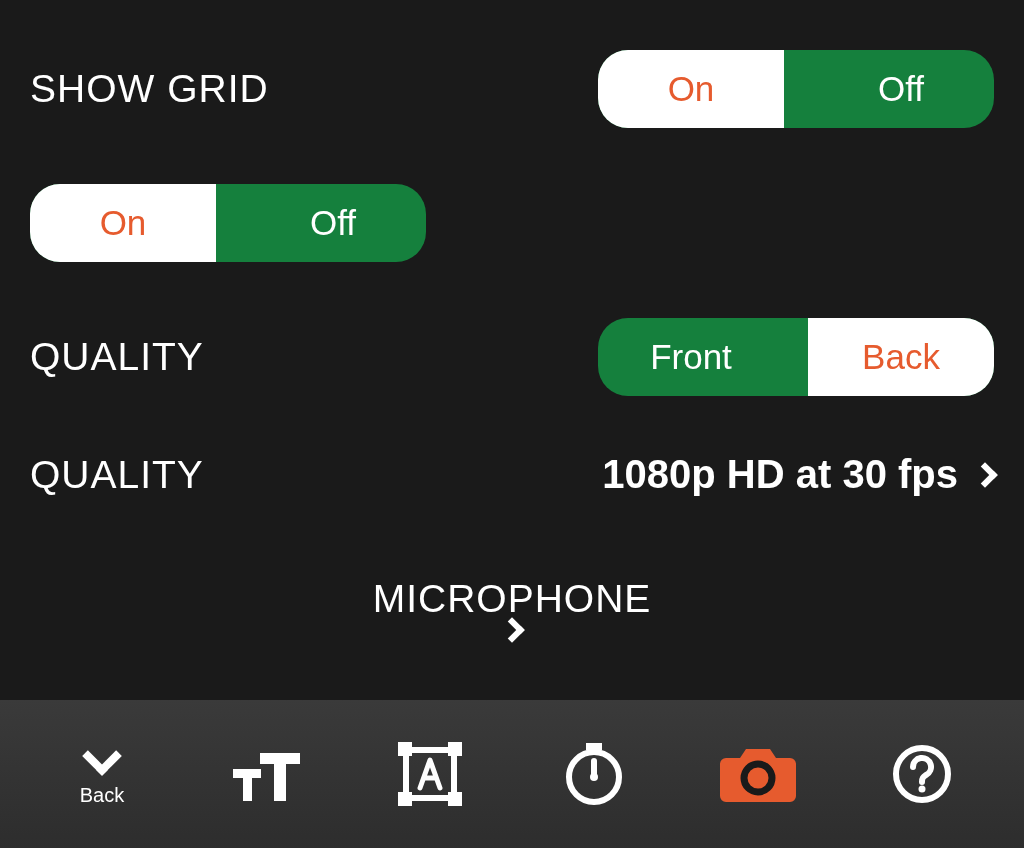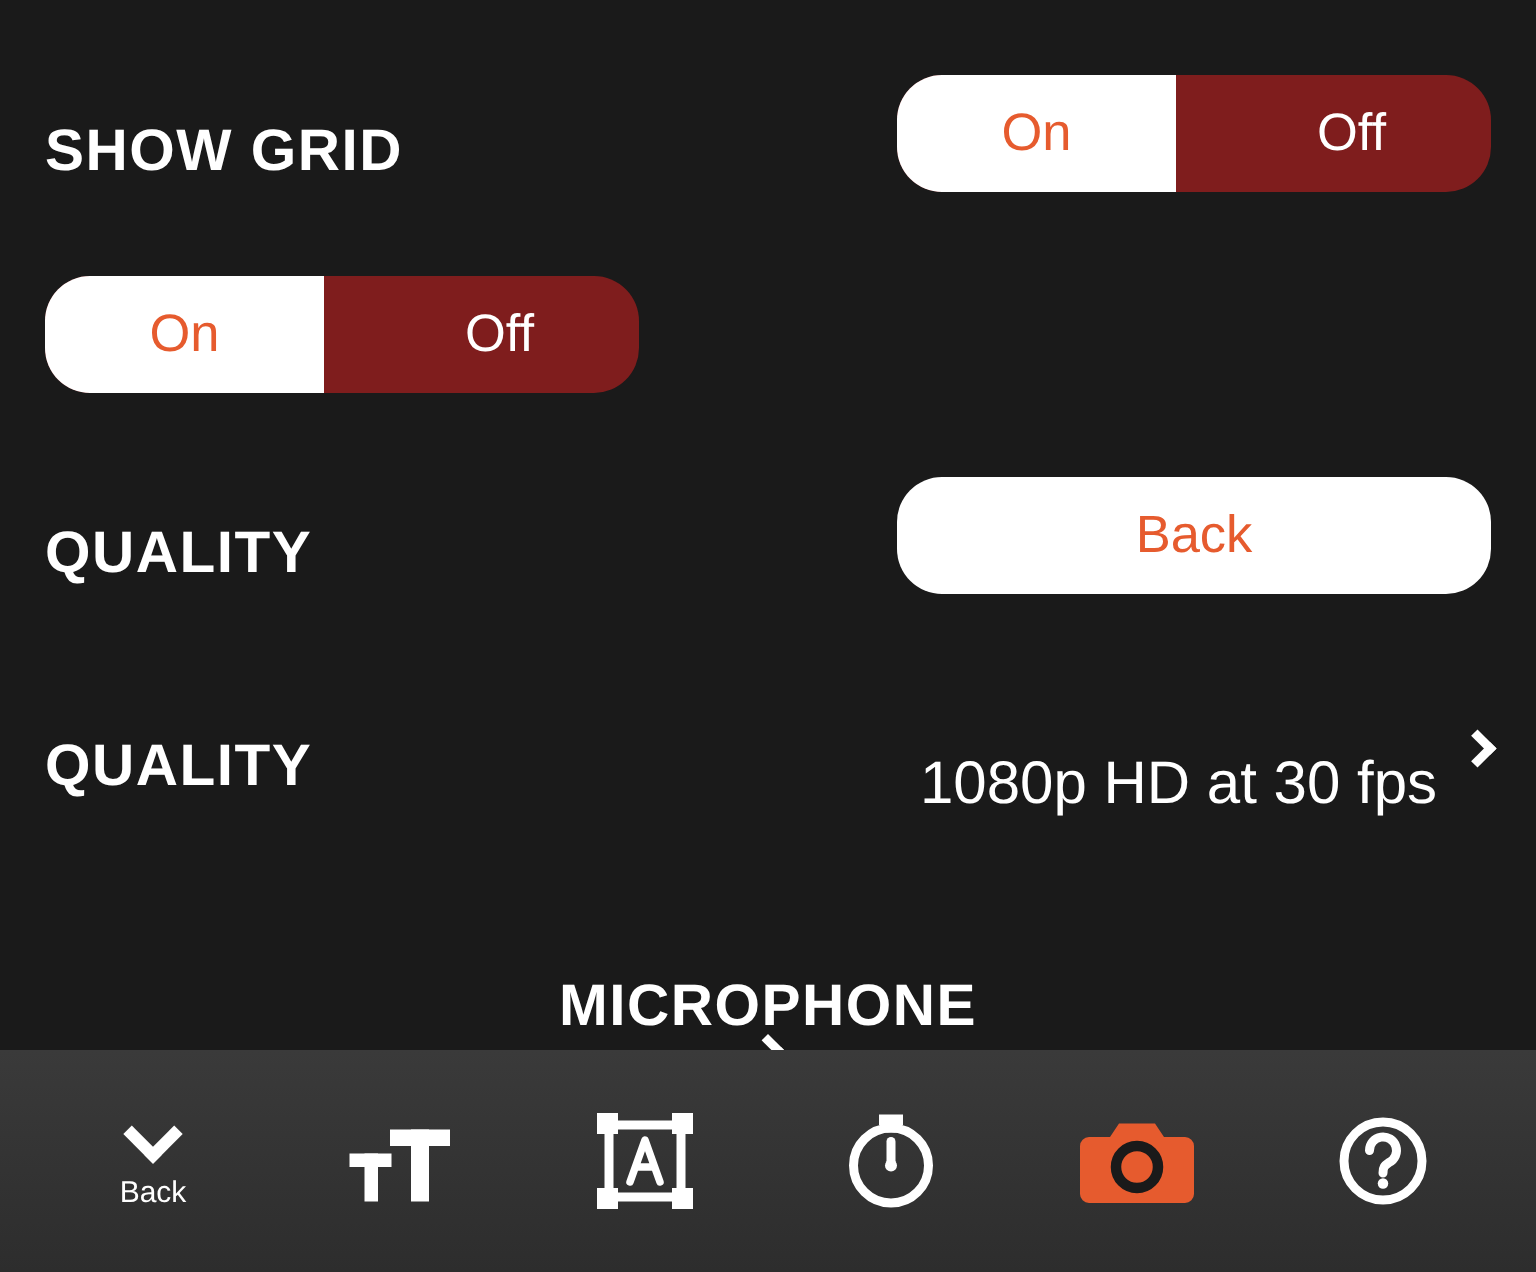--- a/index.html
+++ b/index.html
@@ -19,43 +19,42 @@
     justify-content: space-between;
     margin-bottom: 56px;
   }
   .label-wrap {
     display: flex;
     align-items: center;
     gap: 14px;
   }
   .label {
     font-size: 39px;
-    font-weight: 700;
+    font-weight: 400;
     letter-spacing: 1px;
     color: #fff;
-    margin-top: 24px;
   }
   .help-circle {
     width: 50px; height: 50px;
     border: 5px solid #fff;
     border-radius: 50%;
     display: inline-flex;
     align-items: center;
     justify-content: center;
     font-size: 32px;
     font-weight: 700;
     line-height: 1;
   }
   .segmented {
     display: flex;
     width: 396px;
     height: 78px;
     border-radius: 30px;
     overflow: hidden;
-    background: #7f1d1d;
+    background: #15803d;
     gap: 24px;
   }
   .segmented .seg {
     flex: 1;
     display: flex;
     align-items: center;
     justify-content: center;
     font-size: 35px;
     font-weight: 400;
     color: #fff;
@@ -73,23 +72,22 @@
     margin-bottom: 80px;
   }
   .value {
     display: flex;
     align-items: center;
     gap: 18px;
     cursor: pointer;
   }
   .value span {
     font-size: 40px;
-    font-weight: 400;
-    color: #fff;
-    margin-top: 48px;
+    font-weight: 700;
+    color: #fff;
   }
   .chevron {
     width: 18px; height: 18px;
     border-right: 6px solid #fff;
     border-bottom: 6px solid #fff;
     transform: rotate(-45deg);
   }
   .chevron-down {
     width: 28px; height: 28px;
     border-right: 8px solid #fff;
@@ -143,20 +141,21 @@
       <div class="seg sel">On</div>
       <div class="seg">Off</div>
     </div>
   </div>
 
   <div class="row">
     <div class="label-wrap">
       <span class="label">QUALITY</span>
     </div>
     <div class="segmented">
+      <div class="seg">Front</div>
       <div class="seg sel">Back</div>
     </div>
   </div>
 
   <div class="value-row">
     <span class="label">QUALITY</span>
     <div class="value">
       <span>1080p HD at 30 fps</span>
       <div class="chevron"></div>
     </div>

